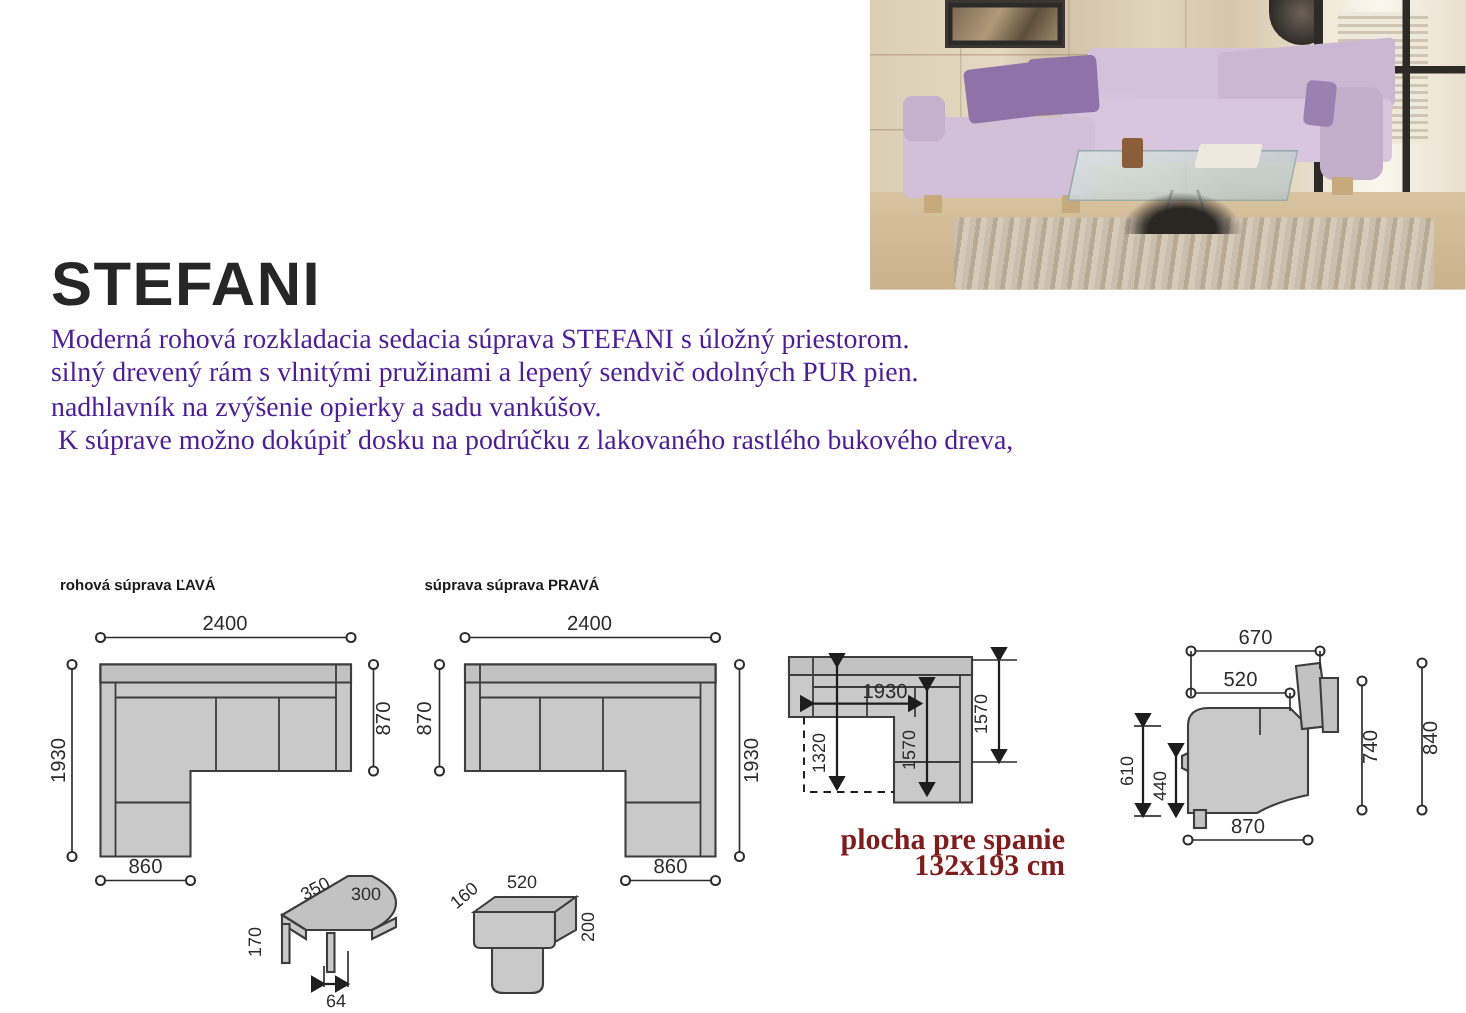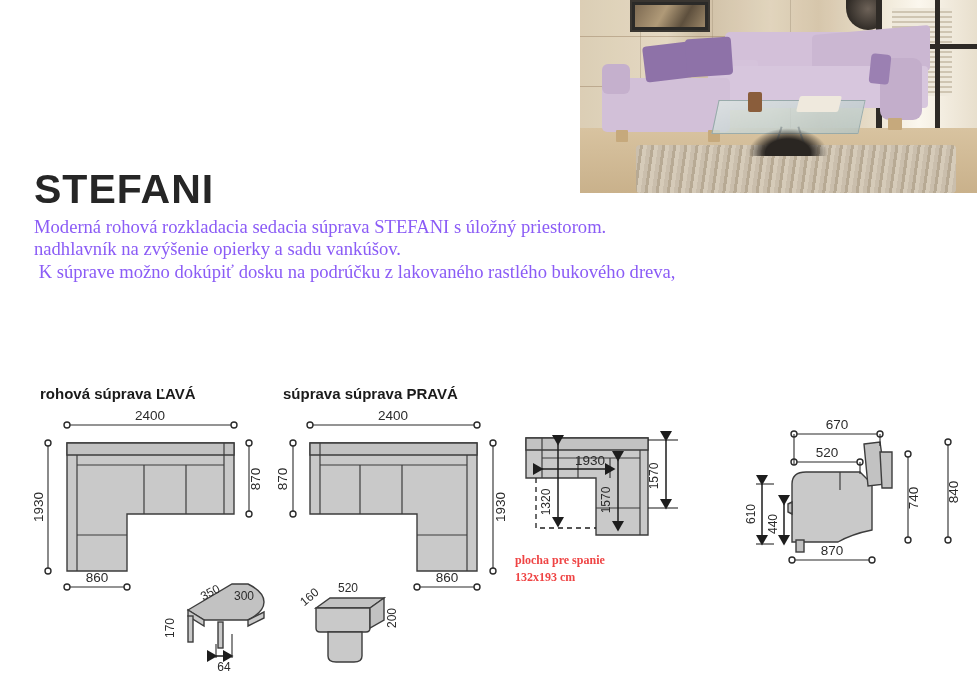--- a/index.html
+++ b/index.html
@@ -47,37 +47,37 @@
     border:1px solid rgba(140,160,160,.8);transform:skewX(-12deg);}
   .ph-table-base{position:absolute;left:168px;top:128px;width:80px;height:28px;
     background:radial-gradient(ellipse at 50% 90%,#2a2622 0 40%,rgba(0,0,0,0) 70%);}
   .ph-tbleg{position:absolute;background:#9aa3a2;width:2px;}
   .ph-vase{position:absolute;left:168px;top:92px;width:14px;height:20px;background:#8a5d3b;border-radius:2px;}
   .ph-book{position:absolute;left:218px;top:96px;width:42px;height:16px;background:#efe9dd;transform:skewX(-14deg);border-radius:2px;}
 
   
   .title{position:absolute;left:34px;top:166px;font-size:41px;font-weight:bold;letter-spacing:1px;color:#262626;}
   .desc{position:absolute;left:34px;top:216px;width:740px;font-family:"Liberation Serif",serif;
-    font-size:18.6px;line-height:22.4px;color:#8b5cf6;}
+    font-size:18.6px;line-height:22.4px;color:#4c1d95;}
   .desc div{white-space:pre;}
 
   
-  .dhead{position:absolute;font-size:15px;font-weight:bold;color:#1a1a1a;text-align:center;}
+  .dhead{position:absolute;font-size:10px;font-weight:bold;color:#1a1a1a;text-align:center;}
   svg{position:absolute;overflow:visible;}
   .body-fill{fill:#c9c9c9;stroke:#3d3d3d;stroke-width:1.4;}
   .body-fill2{fill:#c2c2c2;stroke:#3d3d3d;stroke-width:1.4;}
   .seatline{stroke:#3d3d3d;stroke-width:1.2;fill:none;}
   .dimline{stroke:#2b2b2b;stroke-width:1.1;}
   .dimdot{fill:#ffffff;stroke:#2b2b2b;stroke-width:1.4;}
   .dimtxt{font-family:"Liberation Sans",sans-serif;font-size:13.5px;fill:#2b2b2b;}
   .dimtxt.sm{font-size:12px;}
   .dash{stroke:#1d1d1d;stroke-width:1.3;stroke-dasharray:5 4;fill:none;}
   .arrowline{stroke:#1d1d1d;stroke-width:1.5;}
-  .cap{position:absolute;font-family:"Liberation Serif",serif;font-weight:bold;font-size:12px;
-    text-align:left;color:#ef4444;line-height:17px;}
+  .cap{position:absolute;font-family:"Liberation Serif",serif;font-weight:bold;font-size:20px;
+    text-align:right;color:#7f1d1d;line-height:17px;}
 </style>
 </head>
 <body>
 
 <div class="page">
 
   <div class="photo">
     <div class="ph-wall"></div>
     <div class="ph-panel" style="left:0;top:0;width:60px;height:140px;"></div>
     <div class="ph-panel" style="left:60px;top:0;width:72px;height:140px;"></div>
@@ -114,20 +114,21 @@
     <div class="ph-tbleg" style="left:196px;top:126px;height:30px;transform:rotate(18deg);"></div>
     <div class="ph-tbleg" style="left:222px;top:126px;height:30px;transform:rotate(-18deg);"></div>
     <div class="ph-table-base"></div>
     <div class="ph-vase"></div>
     <div class="ph-book"></div>
   </div>
 
   <div class="title">STEFANI</div>
   <div class="desc">
     <div>Moderná rohová rozkladacia sedacia súprava STEFANI s úložný priestorom.</div>
+    <div>silný drevený rám s vlnitými pružinami a lepený sendvič odolných PUR pien.</div>
     <div>nadhlavník na zvýšenie opierky a sadu vankúšov.</div>
     <div> K súprave možno dokúpiť dosku na podrúčku z lakovaného rastlého bukového dreva,</div>
   </div>
 
   <div class="dhead" style="left:40px;top:385px;">rohová súprava ĽAVÁ</div>
   <svg style="left:34px;top:405px;" width="250" height="175">
 
     <path class="body-fill" d="M33,38 L200,38 L200,109 L93,109 L93,166 L33,166 Z"></path>
     <path class="body-fill2" d="M33,38 L200,38 L200,50 L33,50 Z"></path>
     <line class="seatline" x1="43" y1="50" x2="43" y2="166"></line>

